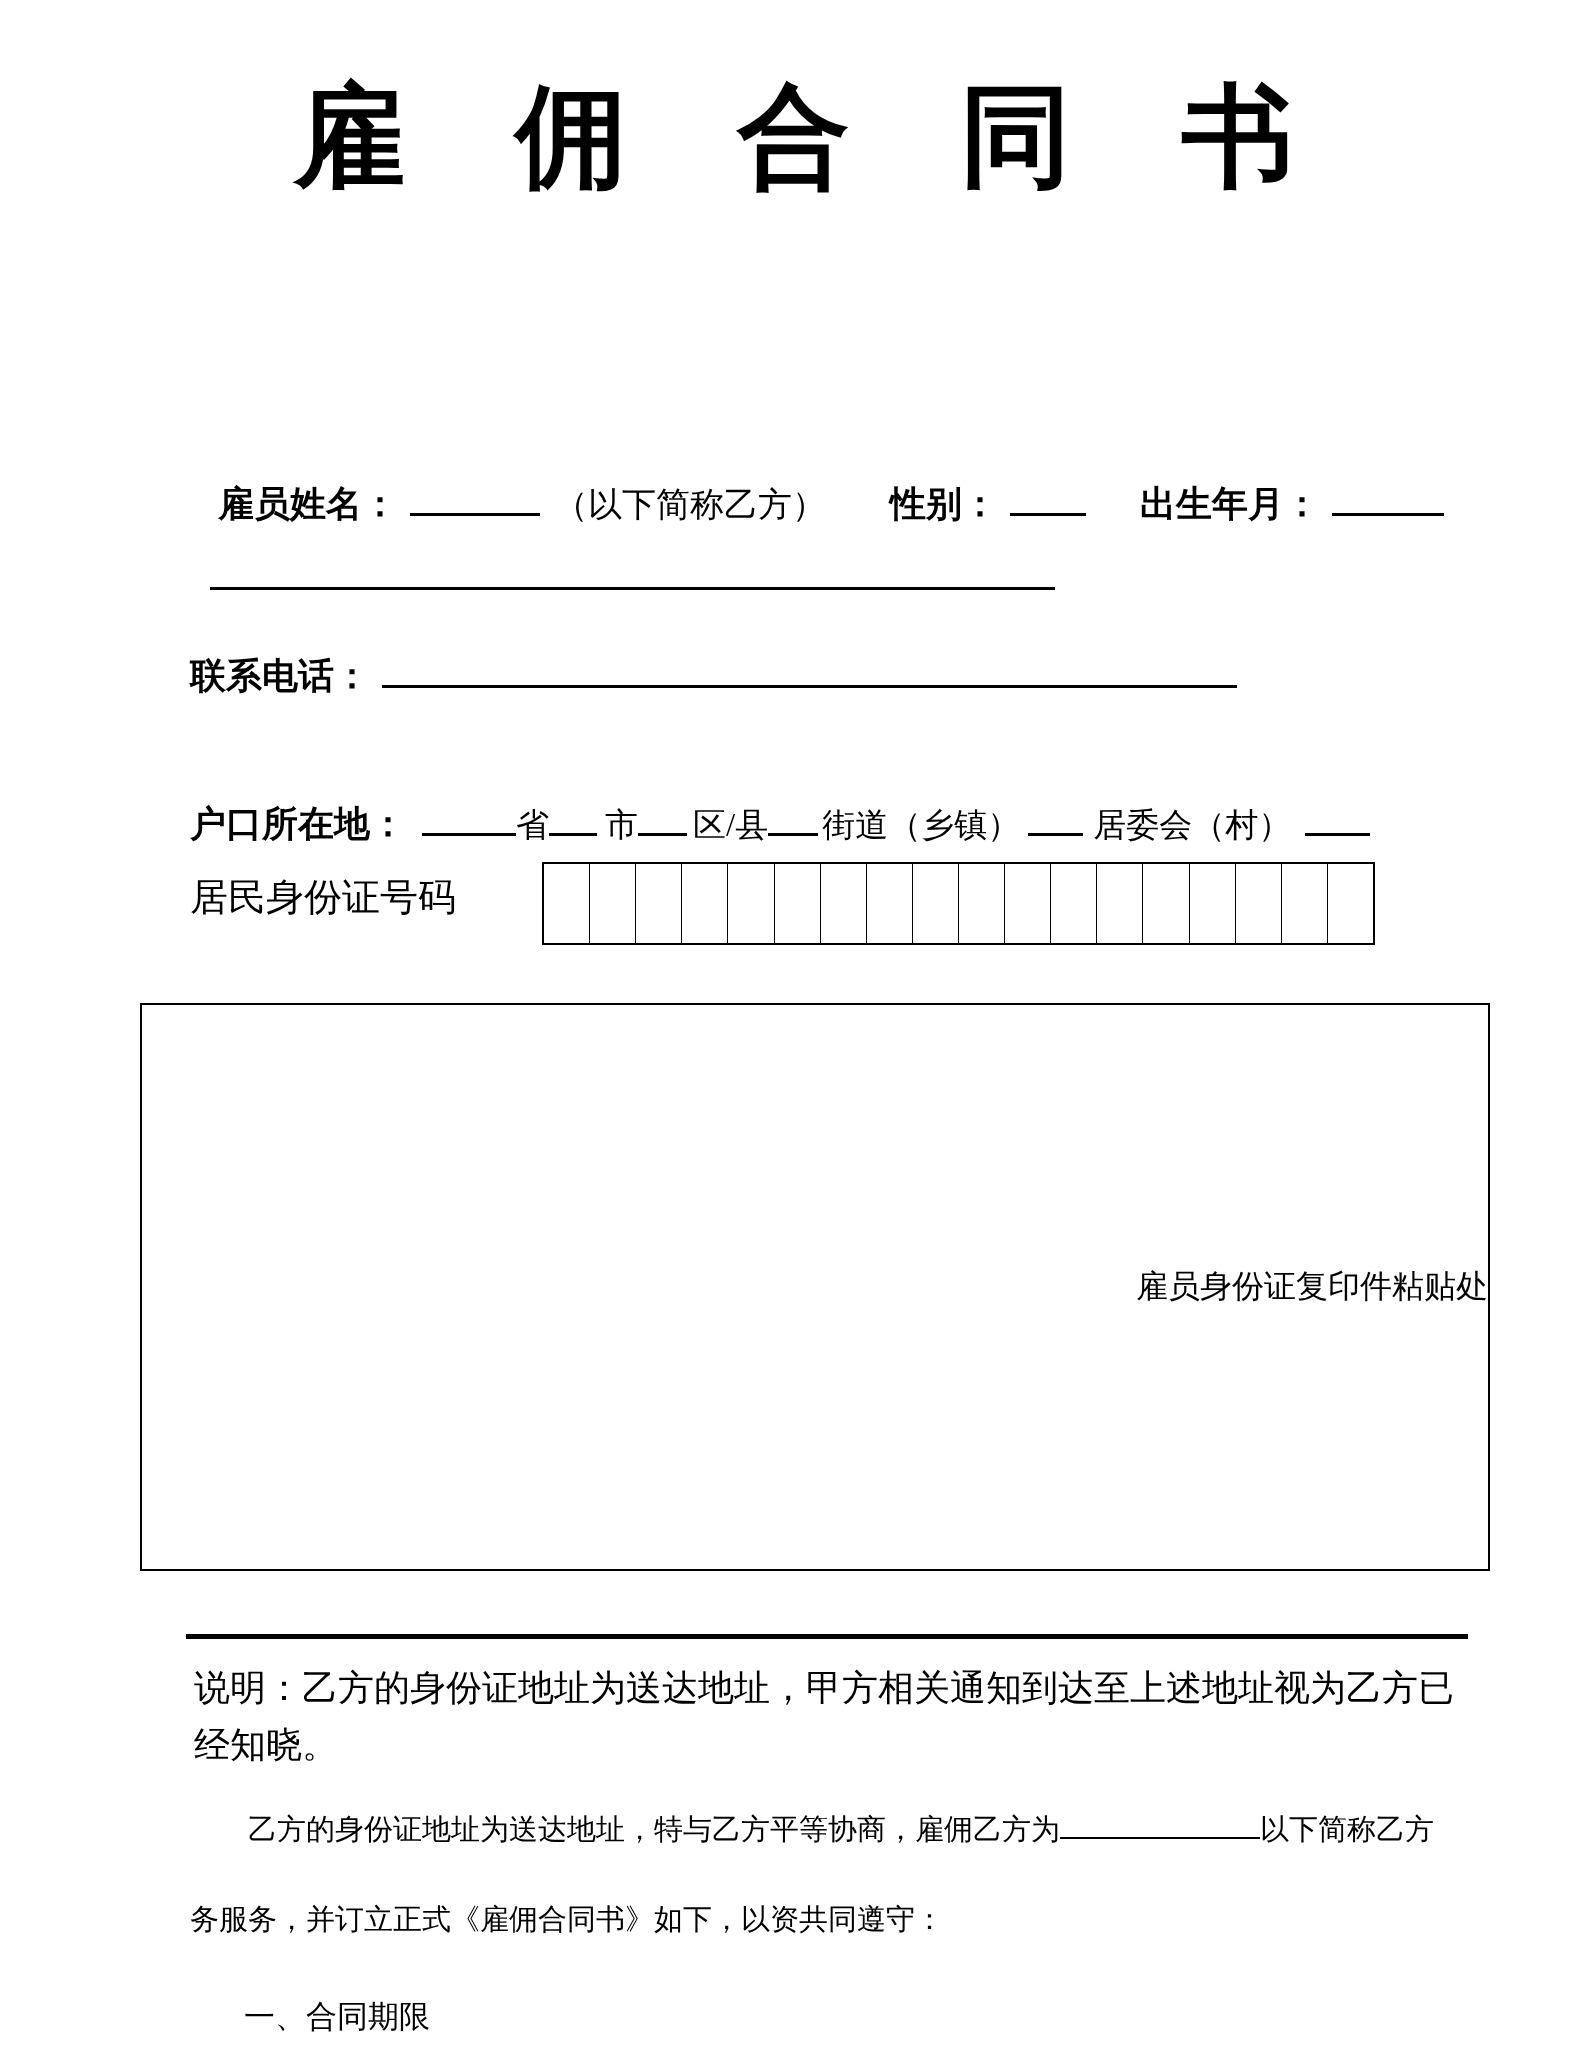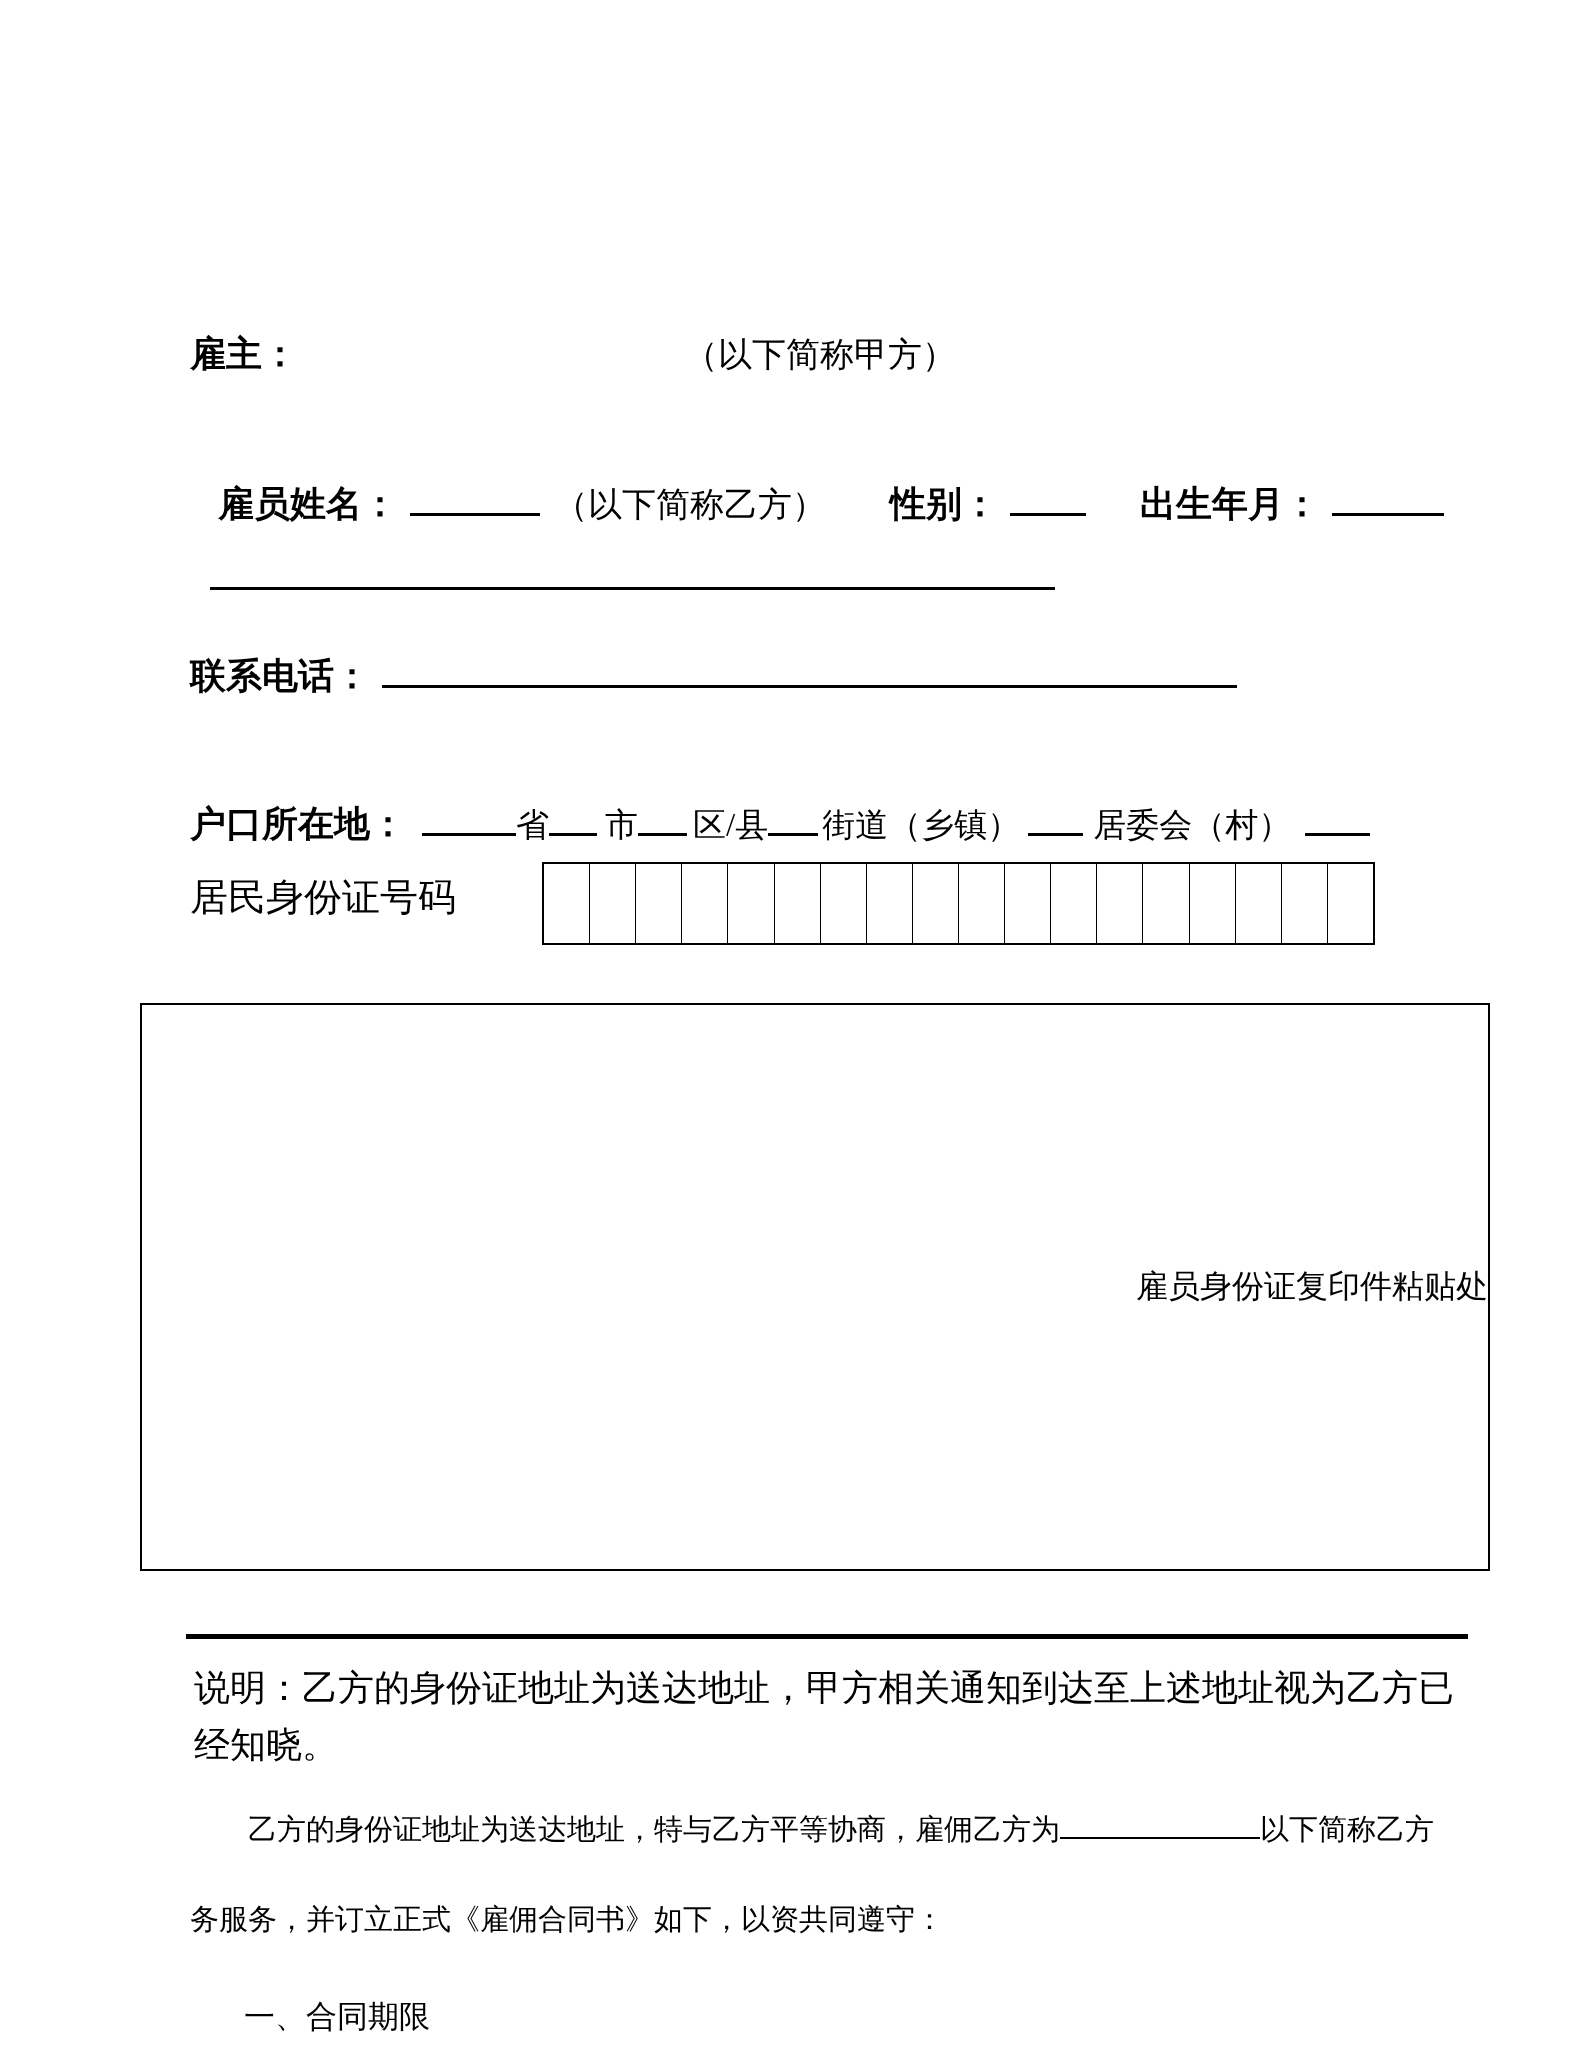--- a/index.html
+++ b/index.html
@@ -46,24 +46,24 @@
   #preamble-1 .blank{width:200px;}
   #preamble-2{left:190px;top:1900px;font-size:29px;}
   
   #heading-1{left:244px;top:1996px;font-size:31px;}
 </style>
 </head>
 <body>
 
 <div class="page">
 
+  <div class="title-wrap">
+    <span class="title-text">雇佣合同书</span>
+  </div>
 
-  <div class="abs" id="row-employer">
-    <span class="lbl">雇主：</span><span class="note">（以下简称甲方）</span>
-  </div>
 
   <div class="abs" id="row-employee">
     <span class="lbl">雇员姓名：</span><span class="blank" style="width:130px;margin-left:12px"></span><span class="note" style="margin-left:14px">（以下简称乙方）</span><span class="lbl" style="margin-left:64px">性别：</span><span class="blank" style="width:76px;margin-left:12px"></span><span class="lbl" style="margin-left:54px">出生年月：</span><span class="blank" style="width:112px;margin-left:12px"></span>
   </div>
 
   <div class="abs" id="row-address">
     <span class="blank" style="width:845px;margin-left:20px"></span>
   </div>
 
   <div class="abs" id="row-phone">

